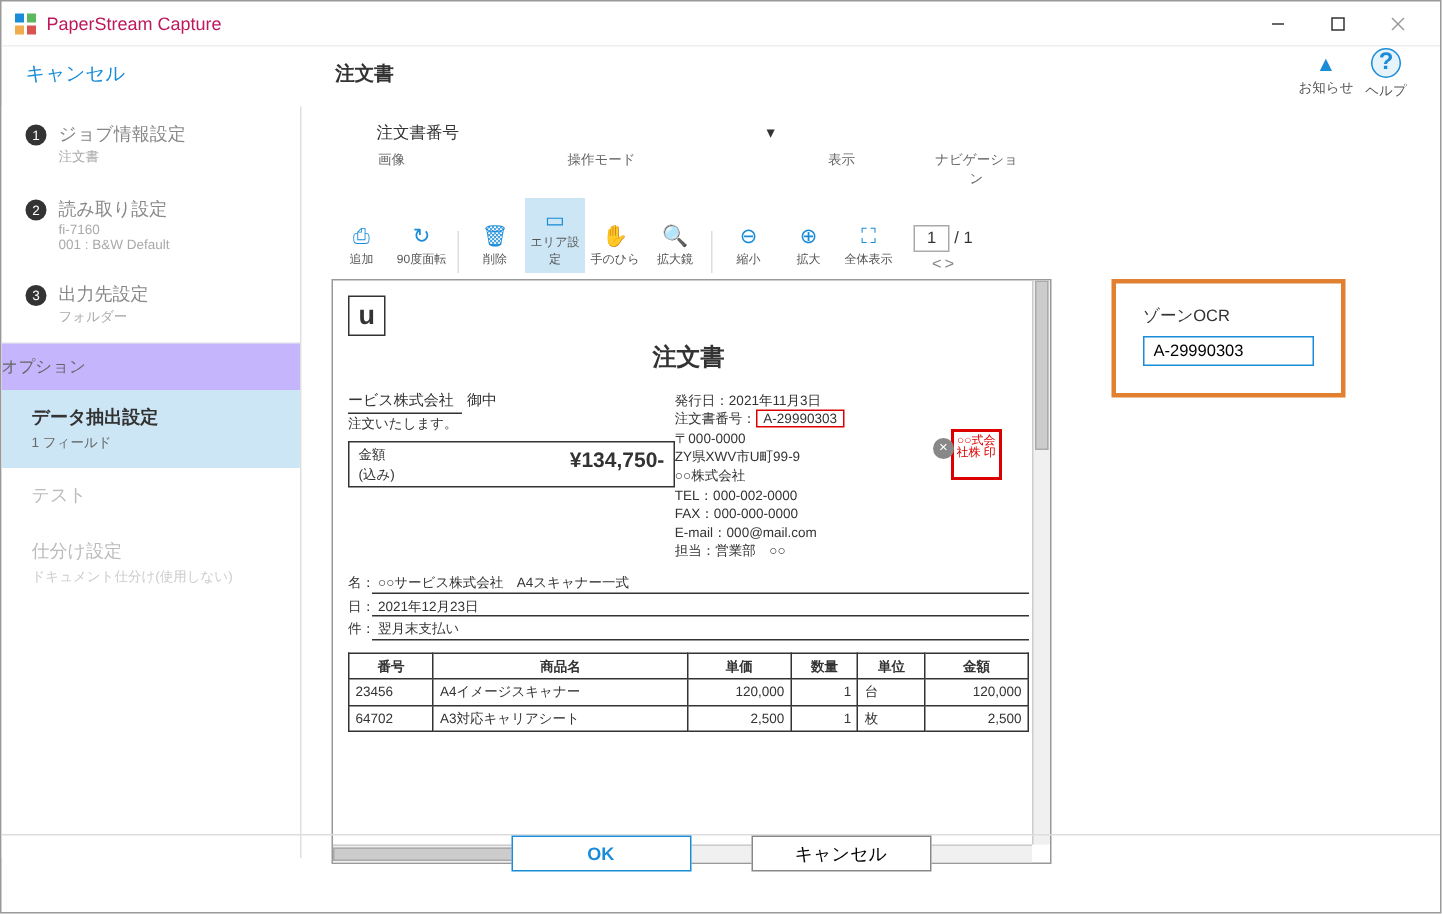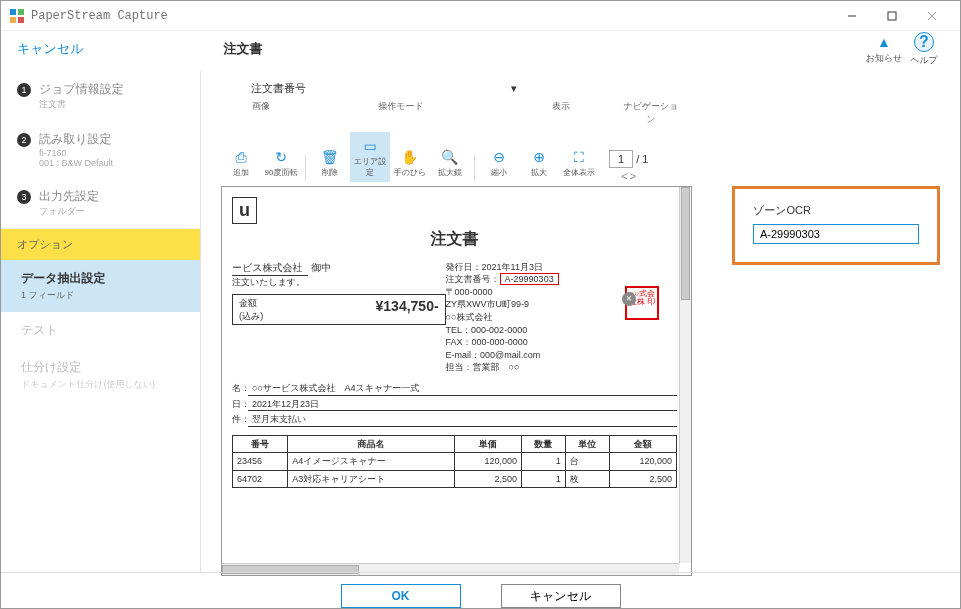--- a/index.html
+++ b/index.html
@@ -1,40 +1,40 @@
 <!DOCTYPE html>
 <html><head>
 <meta charset="utf-8">
 <style>
 * { box-sizing: border-box; margin: 0; padding: 0; }
 body { font-family: "Meiryo", "Yu Gothic", sans-serif; font-size: 11px; background: #fff; color: #333; width: 961px; height: 609px; overflow: hidden; border: 1px solid #999; position: relative; }
 
 
 .titlebar { height: 30px; display: flex; align-items: center; padding: 0 8px; border-bottom: 1px solid #eee; }
 .titlebar .logo { width: 16px; height: 16px; margin-right: 6px; }
-.titlebar .title { font-size: 12px; color: #737373; flex: 1; font-family: Liberation Mono, monospace; }
+.titlebar .title { font-size: 12px; color: #be185d; flex: 1; }
 .titlebar .winbtn { width: 40px; height: 30px; display: flex; align-items: center; justify-content: center; color: #555; }
 
 
 .header { height: 36px; display: flex; align-items: center; padding: 0 16px; }
 .header .mode { color: #1a8cd8; font-size: 13px; }
 .header .jobtitle { margin-left: 140px; font-size: 13px; font-weight: bold; }
 .header .spacer { flex: 1; }
 .header .notifybtn, .header .helpbtn { width: 40px; text-align: center; }
 .header .notifybtn .tri { color: #1a8cd8; font-size: 14px; }
 .header .helpbtn .q { color: #1a8cd8; font-size: 16px; font-weight: bold; background: #e6f3fb; border-radius: 50%; width: 20px; height: 20px; display: inline-flex; align-items: center; justify-content: center; border:1px solid #1a8cd8;}
 .header .btnlabel { font-size: 9px; color: #555; display:block; margin-top:2px;}
 
 
 .sidebar { position: absolute; left: 0; top: 70px; width: 200px; bottom: 36px; background: #fff; border-right: 1px solid #e0e0e0;}
 .stepnum { width: 14px; height: 14px; border-radius: 50%; background: #333; color: #fff; font-size: 9px; display: inline-flex; align-items: center; justify-content: center; margin-right: 8px; }
 .step { padding: 10px 16px; }
 .step .label { color: #888; font-size: 12px; }
 .step .sublabel { color: #aaa; font-size: 9px; margin-left: 22px; }
-.optionhdr { padding: 8px 16px; color: #666; font-size: 11px; background: #fde047; border-top:1px solid #eee;}
+.optionhdr { padding: 8px 0; color: #666; font-size: 11px; background: #c4b5fd; border-top:1px solid #eee;}
 .optionitem { padding: 10px 20px; font-size: 12px; }
 .optionitem.active { background: #cce6f5; color: #333; font-weight: bold;}
 .optionitem .sublabel2 { font-size: 9px; color: #666; font-weight: normal; display:block; margin-top:2px;}
 .optionitem.disabled { color: #bbb; }
 .optionitem.disabled .sublabel2 { color: #ccc; }
 
 
 .main { position: absolute; left: 200px; right: 0; top: 70px; bottom: 36px; padding: 6px 20px; }
 .fieldrow { display: flex; align-items: center; padding: 4px 30px; }
 .fieldrow .fieldlabel { width: 120px; }
@@ -76,26 +76,26 @@
 .doc table.tbl { width:100%; border-collapse:collapse; margin-top:8px; font-size:9px;}
 .doc table.tbl th, .doc table.tbl td { border:1px solid #333; padding:2px 4px; }
 .doc table.tbl td.num { text-align:right;}
 .doc .detail { margin-top:8px;}
 .doc .detail .row { display:flex; font-size:9px; margin:2px 0;}
 .doc .detail .row .k { width:16px;}
 .doc .detail .row .v { border-bottom:1px solid #333; flex:1; padding-left:4px;}
 .doc .closex { position:absolute; width:14px; height:14px; border-radius:50%; background:#888; color:#fff; font-size:10px; text-align:center; line-height:14px; top:105px; left:400px;}
 
 .rightpanel { margin-left: 40px; }
-.highlightbox { border: 3px solid #e08030; padding: 14px 18px 18px; width: 208px; }
+.highlightbox { border: 3px solid #e08030; padding: 14px 18px 18px; width: 156px; }
 .highlightbox .hlabel { font-size: 11px; color: #333; margin-bottom: 6px; }
 .highlightbox input { width: 100%; border: 1px solid #1a8cd8; padding: 3px 6px; font-size: 11px; outline: none; }
 
 
-.footer { position: absolute; left: 0; right: 0; bottom: 0; height: 36px; border-top: 1px solid #ddd; display: flex; align-items: flex-end; justify-content: center; gap: 40px; }
+.footer { position: absolute; left: 0; right: 0; bottom: 0; height: 52px; border-top: 1px solid #ddd; display: flex; align-items: flex-start; justify-content: center; gap: 40px; }
 .footer button { width: 120px; height: 24px; border: 1px solid #888; background: #fff; font-size: 12px; cursor: pointer; }
 .footer button.primary { color: #1a8cd8; font-weight: bold; border-color:#1a8cd8;}
 </style>
 </head>
 <body>
 
 <div class="titlebar">
   <svg class="logo" viewBox="0 0 16 16">
       <rect x="1" y="1" width="6" height="6" fill="#1a8cd8"></rect>
       <rect x="9" y="1" width="6" height="6" fill="#5cb85c"></rect>

